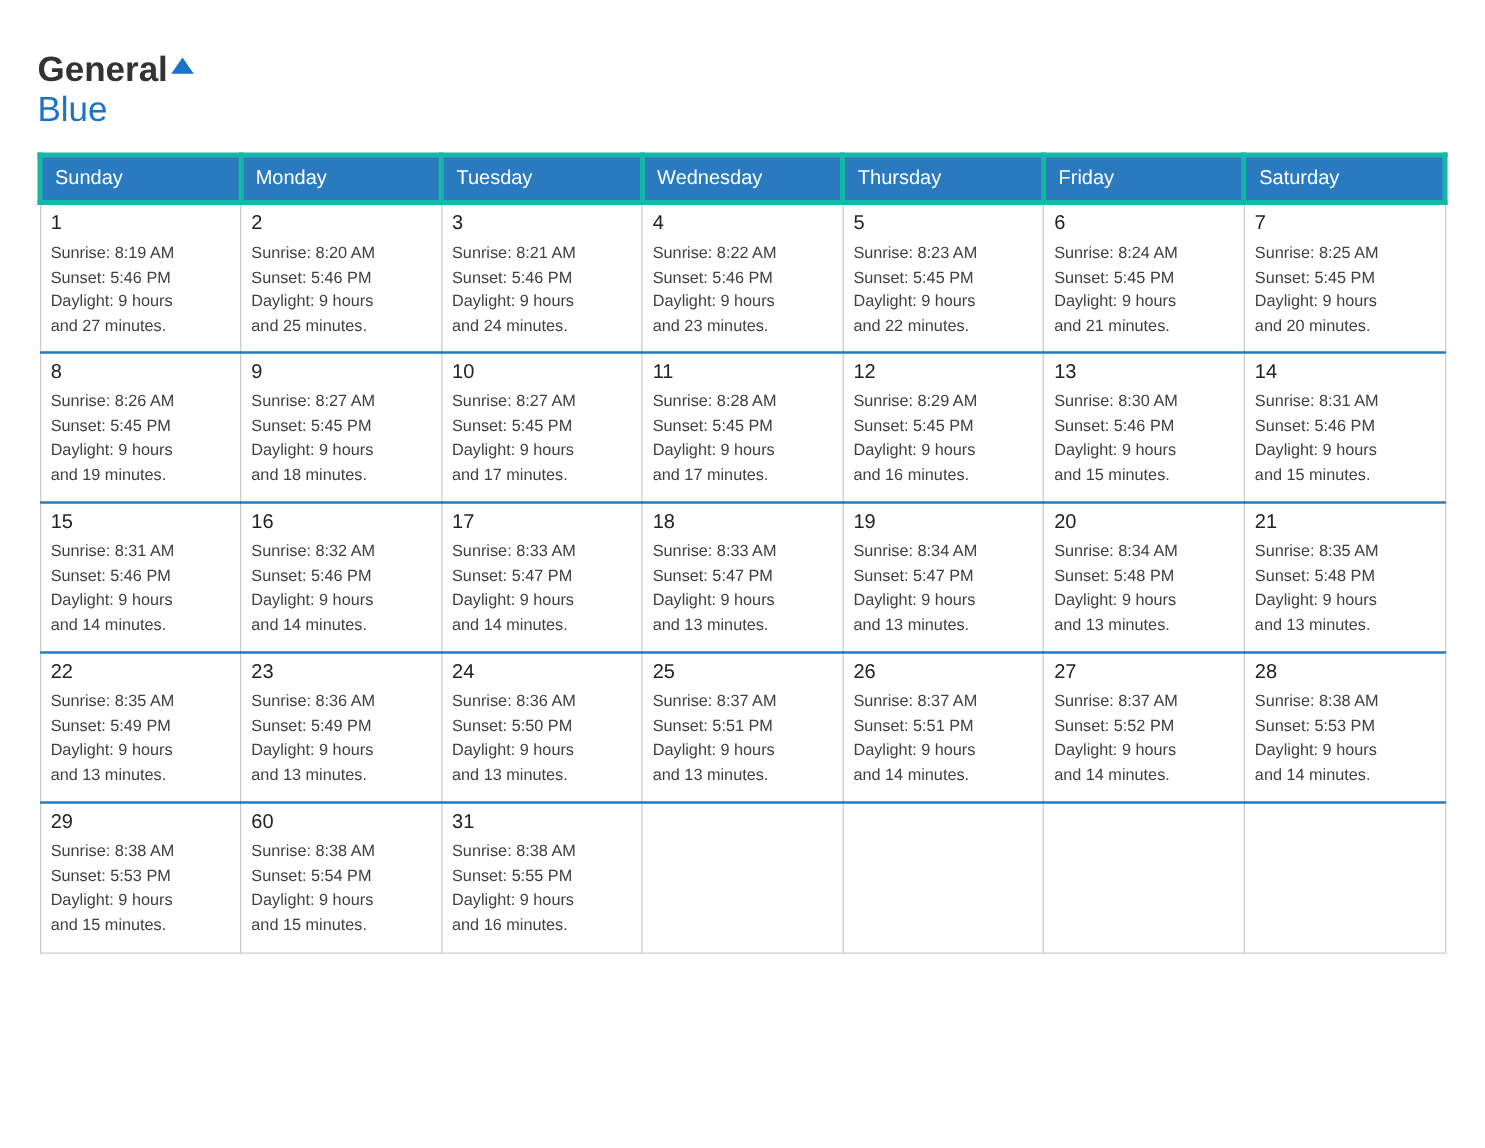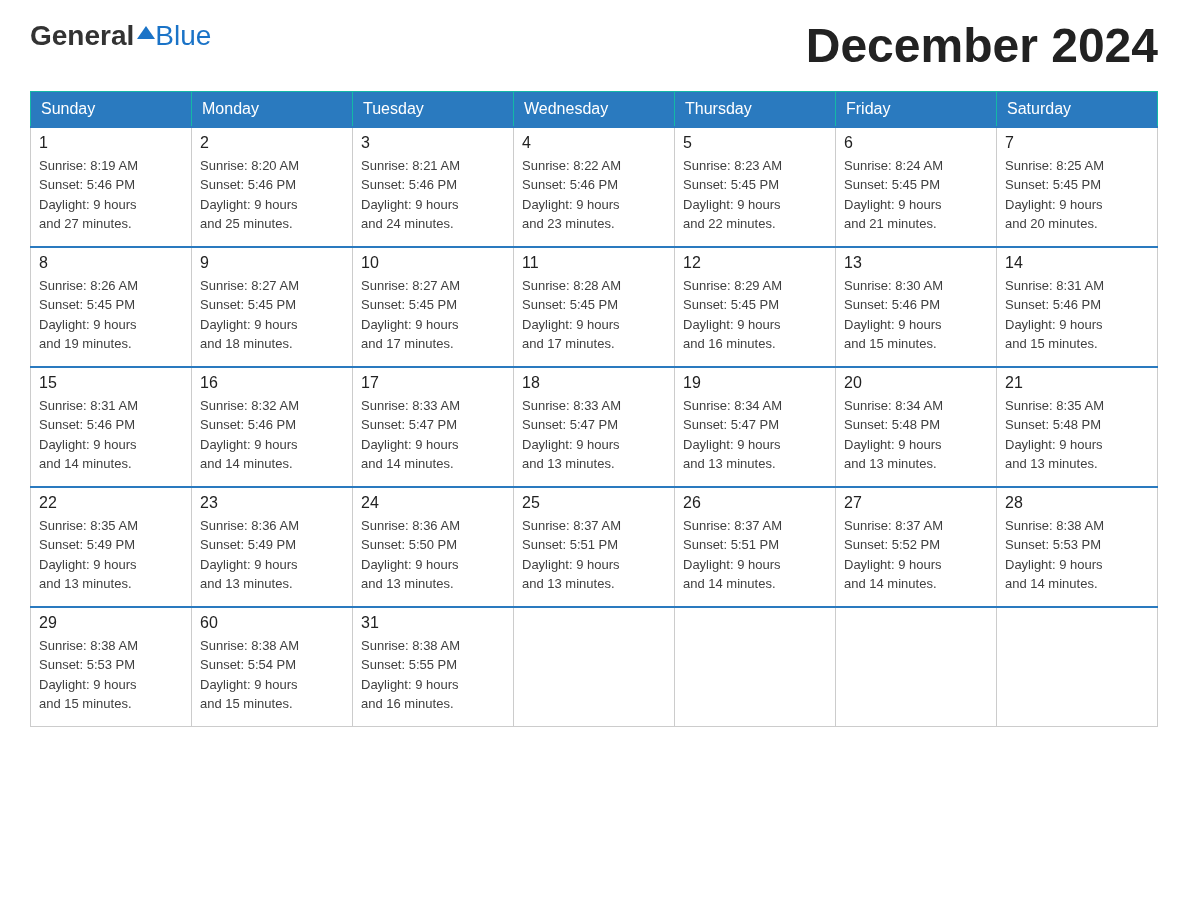--- a/index.html
+++ b/index.html
@@ -11,22 +11,23 @@
       padding: 20px 30px;
     }
     .header {
       display: flex;
       justify-content: space-between;
       align-items: flex-start;
       margin-bottom: 18px;
     }
     .logo {
       display: flex;
-      flex-direction: row;
+      flex-direction: column;
       align-items: flex-start;
+      margin-top: 20px;
     }
     .logo-row {
       display: flex;
       align-items: center;
     }
     .title-section {
       text-align: right;
     }
     .calendar-title {
       font-size: 48px;
@@ -44,21 +45,21 @@
       border-collapse: collapse;
       table-layout: fixed;
     }
     thead th {
       background-color: #2a7abf;
       color: #fff;
       font-size: 16px;
       font-weight: normal;
       padding: 8px 10px;
       text-align: left;
-      border: 1px solid #14b8a6;
+      border: 4px solid #14b8a6;
     }
     tbody td {
       border: 1px solid #ccc;
       vertical-align: top;
       padding: 6px 8px;
       font-size: 13px;
       color: #333;
       min-height: 100px;
       height: 120px;
     }
@@ -88,21 +89,20 @@
   <div class="logo">
     <div class="logo-row">
       <span style="font-size:28px;font-weight:bold;color:#333;">General</span>
       <span style="display:inline-block;width:0;height:0;border-left:9px solid transparent;border-right:9px solid transparent;border-bottom:13px solid #1a73c7;margin-left:3px;position:relative;top:-4px;"></span>
     </div>
     <div>
       <span style="font-size:28px;font-weight:normal;color:#1a73c7;">Blue</span>
     </div>
   </div>
   <div class="title-section">
-    <div class="calendar-title">December 2024</div>
   </div>
 </div>
 
 <table>
   <thead>
     <tr>
       <th>Sunday</th>
       <th>Monday</th>
       <th>Tuesday</th>
       <th>Wednesday</th>

